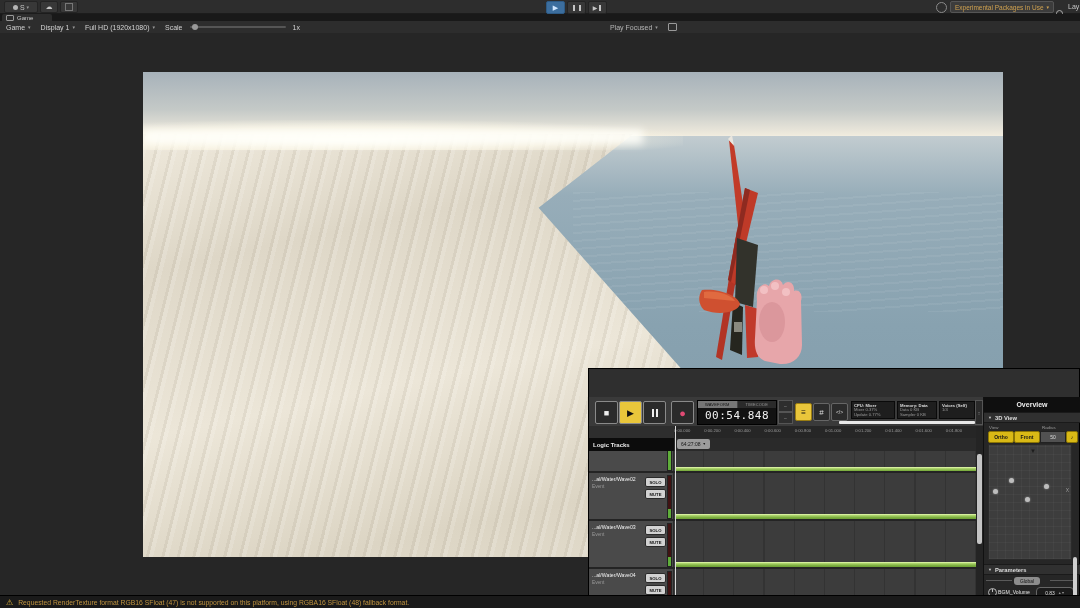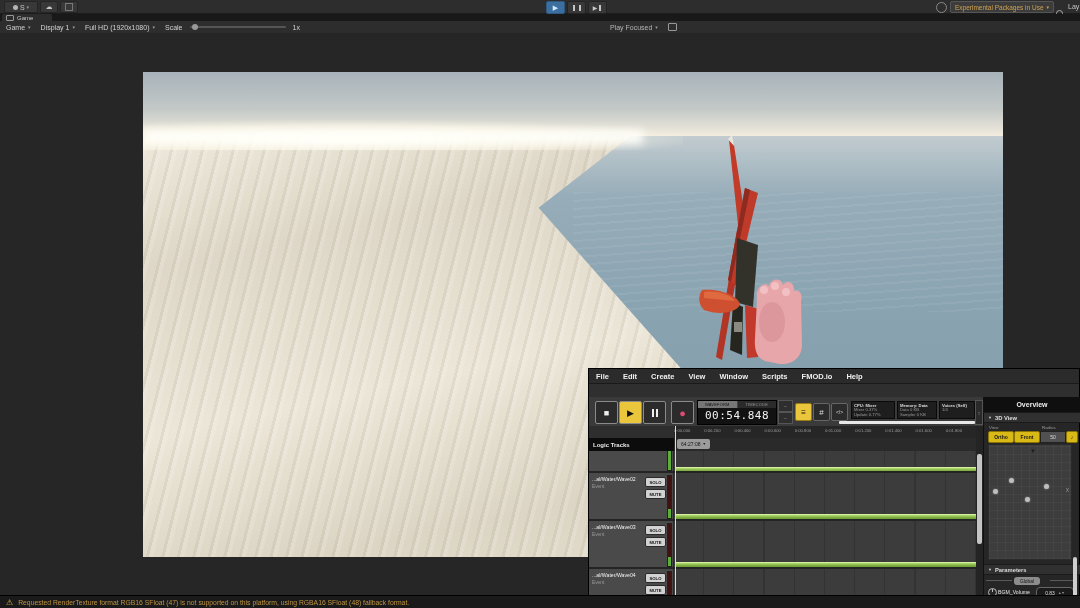--- a/index.html
+++ b/index.html
@@ -257,30 +257,20 @@
     <path d="M97,180 C95,168 103,161 109,166 C111,158 121,157 123,165 C127,159 135,162 134,171 C139,169 143,174 141,181 L142,225 C142,237 133,245 120,244 L105,241 C97,238 94,230 95,218 Z" fill="#e7a6aa"></path>
     <ellipse cx="112" cy="202" rx="13" ry="20" fill="rgba(198,122,132,0.35)"></ellipse>
     <circle cx="104" cy="170" r="4" fill="#f2c0c3"></circle>
     <circle cx="115" cy="166" r="4" fill="#f2c0c3"></circle>
     <circle cx="126" cy="172" r="4" fill="#f2c0c3"></circle>
   </svg>
 </div>
 
 <div id="fmod" class="abs">
 
-  <div id="fmod-menubar" class="abs">
-    <span class="fmenu">File</span>
-    <span class="fmenu">Edit</span>
-    <span class="fmenu">Create</span>
-    <span class="fmenu">View</span>
-    <span class="fmenu">Window</span>
-    <span class="fmenu">Scripts</span>
-    <span class="fmenu">FMOD.io</span>
-    <span class="fmenu">Help</span>
-  </div>
 
 
   <div id="transport" class="abs">
     <div class="t-btn" style="left:6px;">
       <span>■</span>
     </div>
     <div class="t-btn t-yellow" style="left:30px;">
       <span>▶</span>
     </div>
     <div class="t-btn" style="left:54px;">

